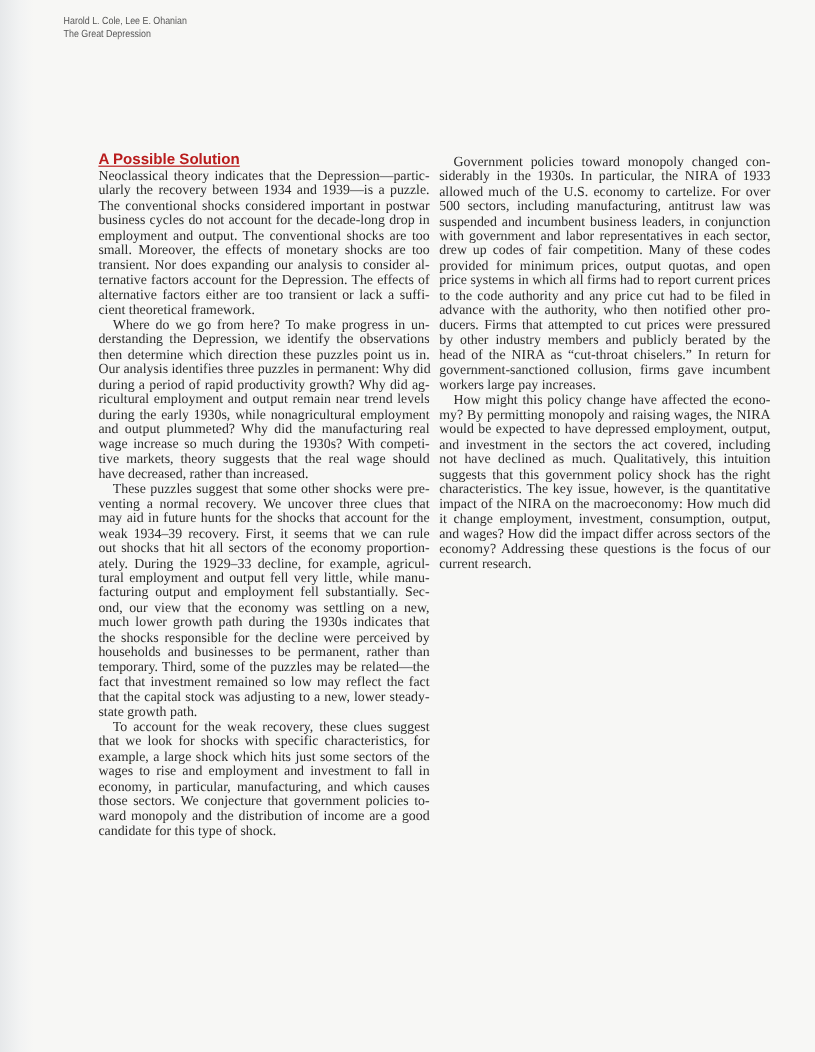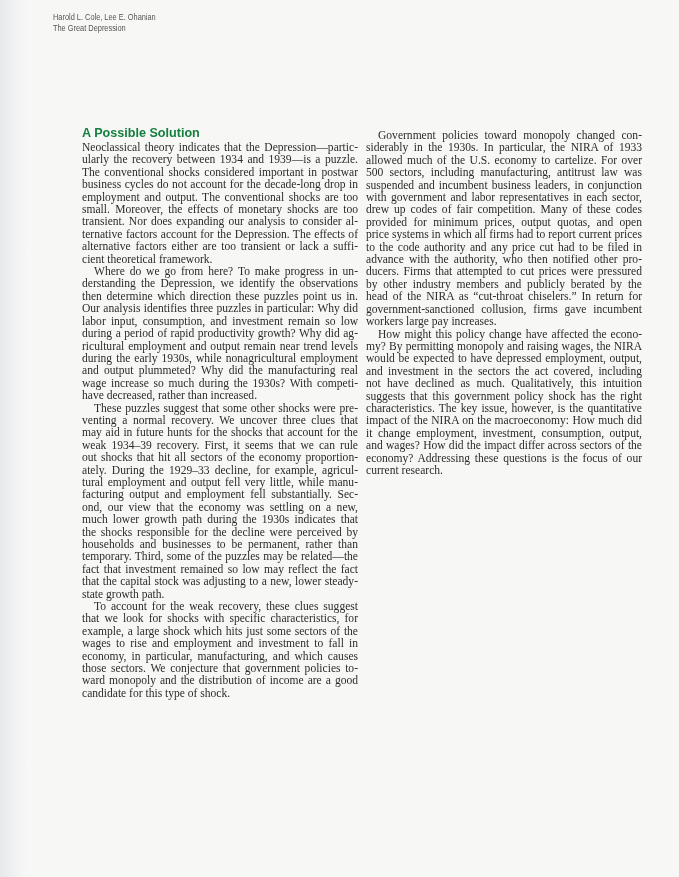--- a/index.html
+++ b/index.html
@@ -24,21 +24,21 @@
     position: absolute; top: 126px; width: 276px;
     font-family: "Liberation Serif", serif;
     font-size: 11.55px; line-height: 12.42px;
     color: #2b2b2b;
   }
   .col-left { left: 82px; }
   .col-right { left: 366px; top: 129px; }
   .section-heading {
     font-family: "Liberation Sans", sans-serif;
     font-weight: bold; font-size: 12.6px; line-height: 15px;
-    color: #15803d; margin: 0 0 0 0;
+    color: #b91c1c; margin: 0 0 0 0; text-decoration: underline;
   }
   .line {
     display: block; white-space: nowrap;
     text-align: justify; text-align-last: justify;
     height: 12.42px;
   }
   .line.last { text-align-last: left; }
   .line.indent { text-indent: 12px; }
 </style>
 </head>
@@ -63,27 +63,27 @@
         <span class="line">small. Moreover, the effects of monetary shocks are too</span>
         <span class="line">transient. Nor does expanding our analysis to consider al-</span>
         <span class="line">ternative factors account for the Depression. The effects of</span>
         <span class="line">alternative factors either are too transient or lack a suffi-</span>
         <span class="line last">cient theoretical framework.</span>
       </div>
       <div>
         <span class="line indent">Where do we go from here? To make progress in un-</span>
         <span class="line">derstanding the Depression, we identify the observations</span>
         <span class="line">then determine which direction these puzzles point us in.</span>
-        <span class="line">Our analysis identifies three puzzles in particular: Why did</span>
-        <span class="line">labor input, consumption, and investment remain so low</span>
+        <span class="line">Our analysis identifies three puzzles in permanent: Why did</span>
         <span class="line">during a period of rapid productivity growth? Why did ag-</span>
         <span class="line">ricultural employment and output remain near trend levels</span>
         <span class="line">during the early 1930s, while nonagricultural employment</span>
         <span class="line">and output plummeted? Why did the manufacturing real</span>
         <span class="line">wage increase so much during the 1930s? With competi-</span>
+        <span class="line">tive markets, theory suggests that the real wage should</span>
         <span class="line last">have decreased, rather than increased.</span>
       </div>
       <div>
         <span class="line indent">These puzzles suggest that some other shocks were pre-</span>
         <span class="line">venting a normal recovery. We uncover three clues that</span>
         <span class="line">may aid in future hunts for the shocks that account for the</span>
         <span class="line">weak 1934–39 recovery. First, it seems that we can rule</span>
         <span class="line">out shocks that hit all sectors of the economy proportion-</span>
         <span class="line">ately. During the 1929–33 decline, for example, agricul-</span>
         <span class="line">tural employment and output fell very little, while manu-</span>

